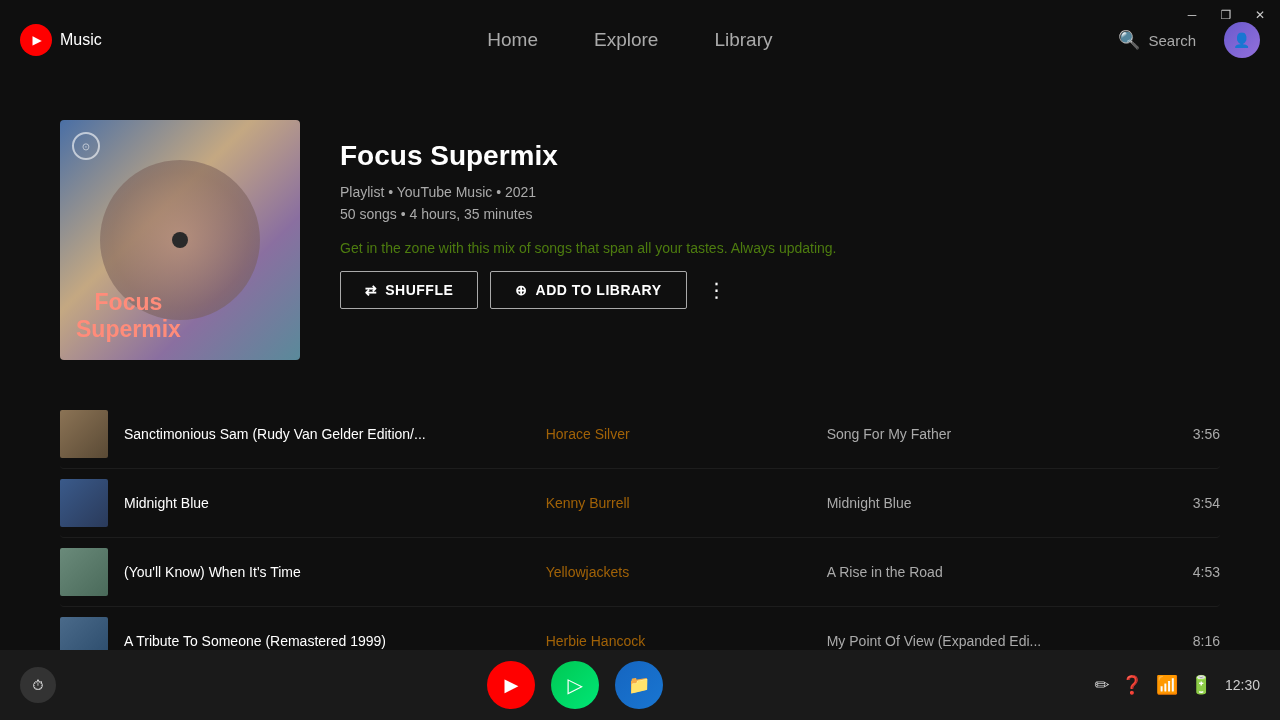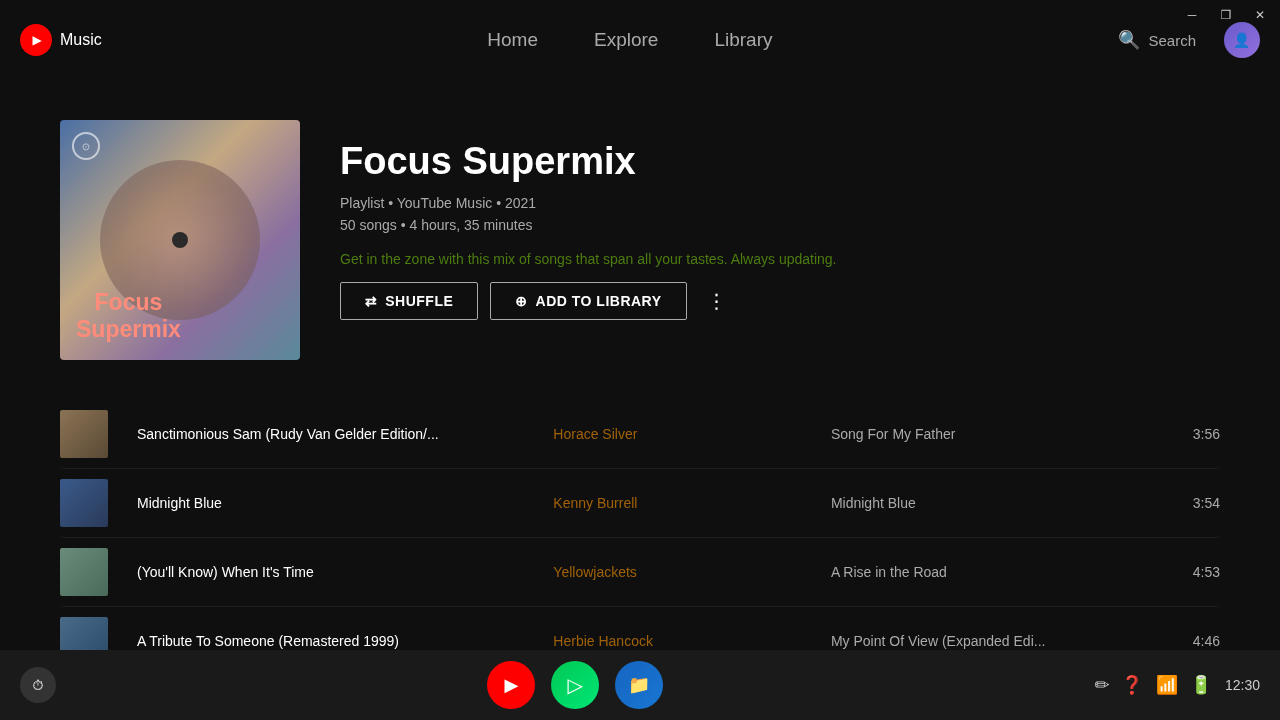--- a/index.html
+++ b/index.html
@@ -191,21 +191,21 @@
       font-weight: 600;
       line-height: 1.2;
       text-align: center;
     }
 
     .playlist-info {
       flex: 1;
       padding-top: 20px;
     }
     .playlist-title {
-      font-size: 38px;
+      font-size: 28px;
       font-weight: 600;
       color: #fff;
       margin-bottom: 12px;
     }
     .playlist-meta {
       color: #aaa;
       font-size: 14px;
       margin-bottom: 6px;
     }
     .playlist-desc {
@@ -284,21 +284,20 @@
     }
     
     .thumb-1 { background: linear-gradient(135deg, #8B7355, #5a4a35); }
     .thumb-2 { background: linear-gradient(135deg, #3a5a8a, #2a3a5a); }
     .thumb-3 { background: linear-gradient(135deg, #6a8a7a, #4a6a5a); }
     .thumb-4 { background: linear-gradient(135deg, #4a6a8a, #2a4a6a); }
 
     .song-title-area {
       flex: 1.5;
       min-width: 0;
-      margin-left: 13px;
     }
     .song-title {
       color: #fff;
       font-size: 14px;
       white-space: nowrap;
       overflow: hidden;
       text-overflow: ellipsis;
     }
     .song-artist {
       flex: 1;
@@ -465,21 +464,21 @@
     <div class="song-album">A Rise in the Road</div>
     <div class="song-duration">4:53</div>
   </div>
       <div class="song-row">
     <div class="song-thumb thumb-4"></div>
     <div class="song-title-area">
       <span class="song-title">A Tribute To Someone (Remastered 1999)</span>
     </div>
     <div class="song-artist">Herbie Hancock</div>
     <div class="song-album">My Point Of View (Expanded Edi...</div>
-    <div class="song-duration">4:46</div>
+    <div class="song-duration">8:16</div>
   </div>
     </div>
 </div>
 
 <div class="taskbar">
   <div class="taskbar-left">
     <div class="taskbar-clock-icon">⏱</div>
   </div>
   <div class="taskbar-center">
     <div class="taskbar-icon taskbar-yt-music">

